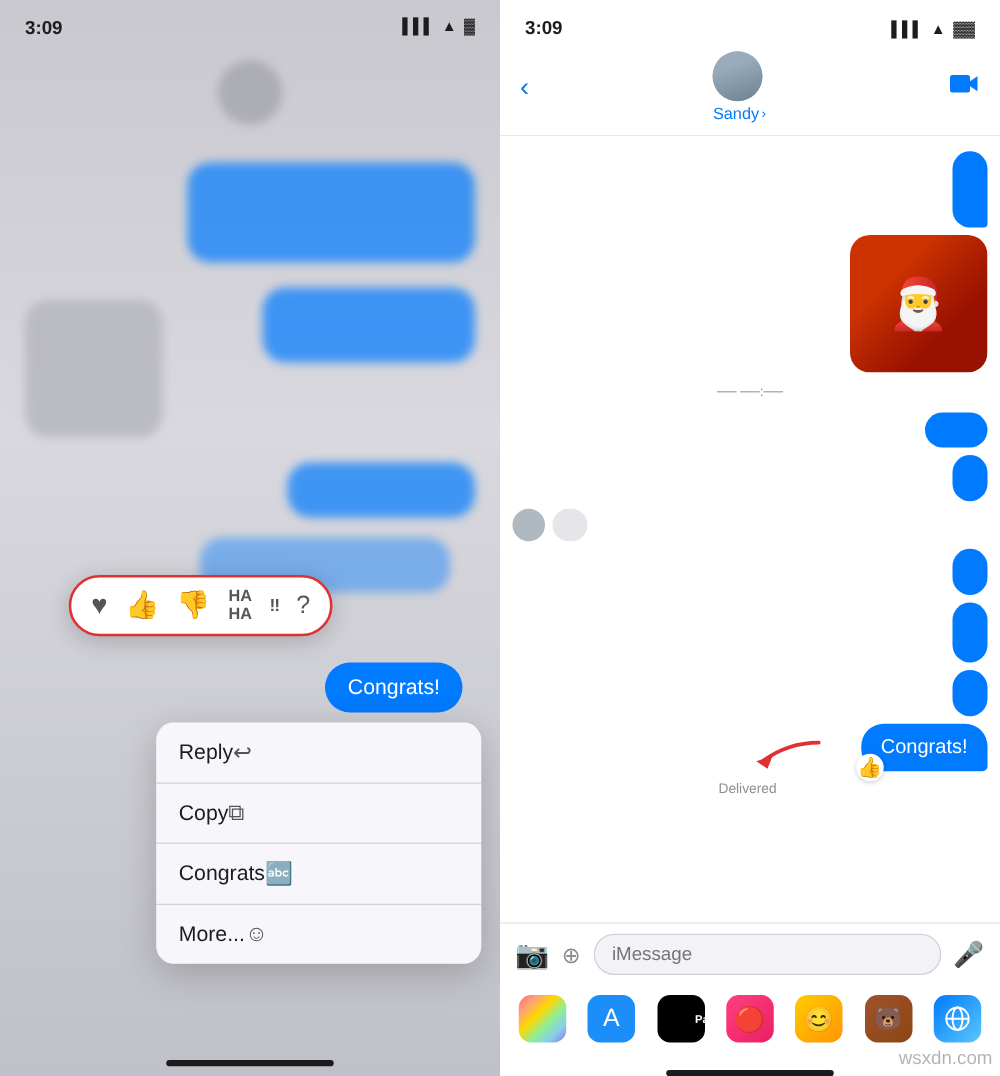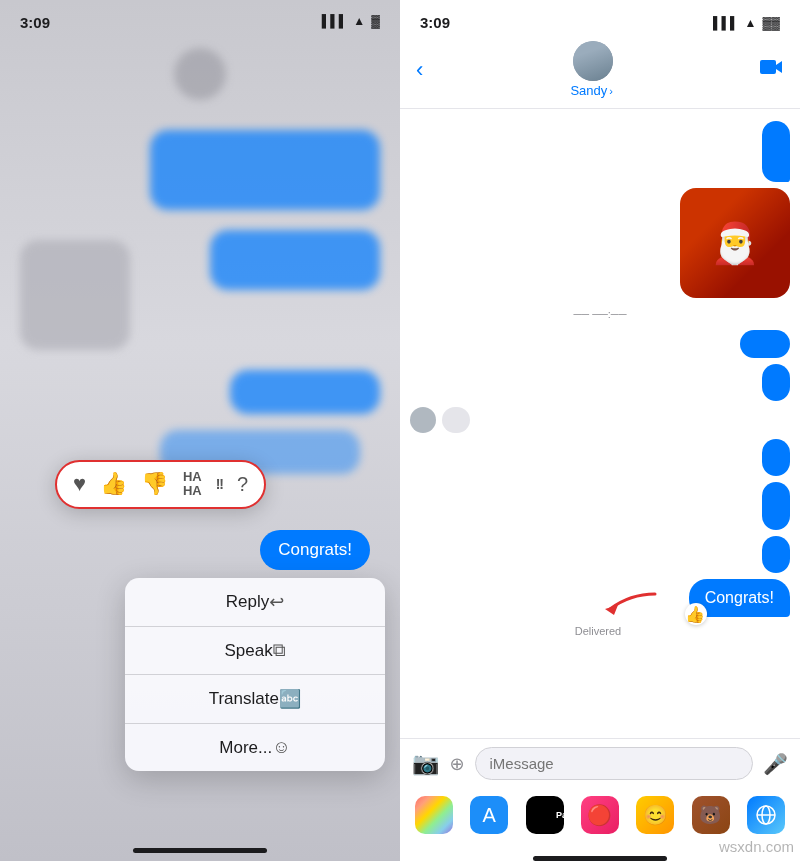--- a/index.html
+++ b/index.html
@@ -150,21 +150,21 @@
       width: 260px;
       background: rgba(248,248,252,0.97);
       border-radius: 14px;
       box-shadow: 0 8px 30px rgba(0,0,0,0.2);
       overflow: hidden;
       z-index: 20;
     }
     .context-menu-item {
       display: flex;
       align-items: center;
-      justify-content: center;
+      justify-content: flex-start;
       padding: 13px 18px;
       font-size: 17px;
       color: #1c1c1e;
       border-bottom: 1px solid #d1d1d6;
       cursor: pointer;
     }
     .context-menu-item:last-child {
       border-bottom: none;
     }
     .context-menu-item .menu-icon {
@@ -234,21 +234,21 @@
       border-bottom: 1px solid #e5e5ea;
     }
     .back-btn {
       color: #007aff;
       font-size: 22px;
       cursor: pointer;
     }
     .contact-info {
       display: flex;
       flex-direction: column;
-      align-items: flex-end;
+      align-items: flex-start;
     }
     .contact-avatar-r {
       width: 40px;
       height: 40px;
       border-radius: 50%;
       background: linear-gradient(135deg, #a0b0c0, #708090);
       overflow: hidden;
       margin-bottom: 2px;
     }
     .contact-avatar-r-inner {
@@ -457,25 +457,25 @@
   </div>
 
   <div class="congrats-bubble">Congrats!</div>
 
   <div class="context-menu">
     <div class="context-menu-item">
       <span>Reply</span>
       <span class="menu-icon">↩</span>
     </div>
     <div class="context-menu-item">
-      <span>Speak</span>
+      <span>Copy</span>
       <span class="menu-icon">⧉</span>
     </div>
     <div class="context-menu-item">
-      <span>Translate</span>
+      <span>Congrats</span>
       <span class="menu-icon">🔤</span>
     </div>
     <div class="context-menu-item">
       <span>More...</span>
       <span class="menu-icon">☺</span>
     </div>
   </div>
 
   <div class="thin-line" style="position:absolute;bottom:8px;left:50%;transform:translateX(-50%);"></div>
 </div>

